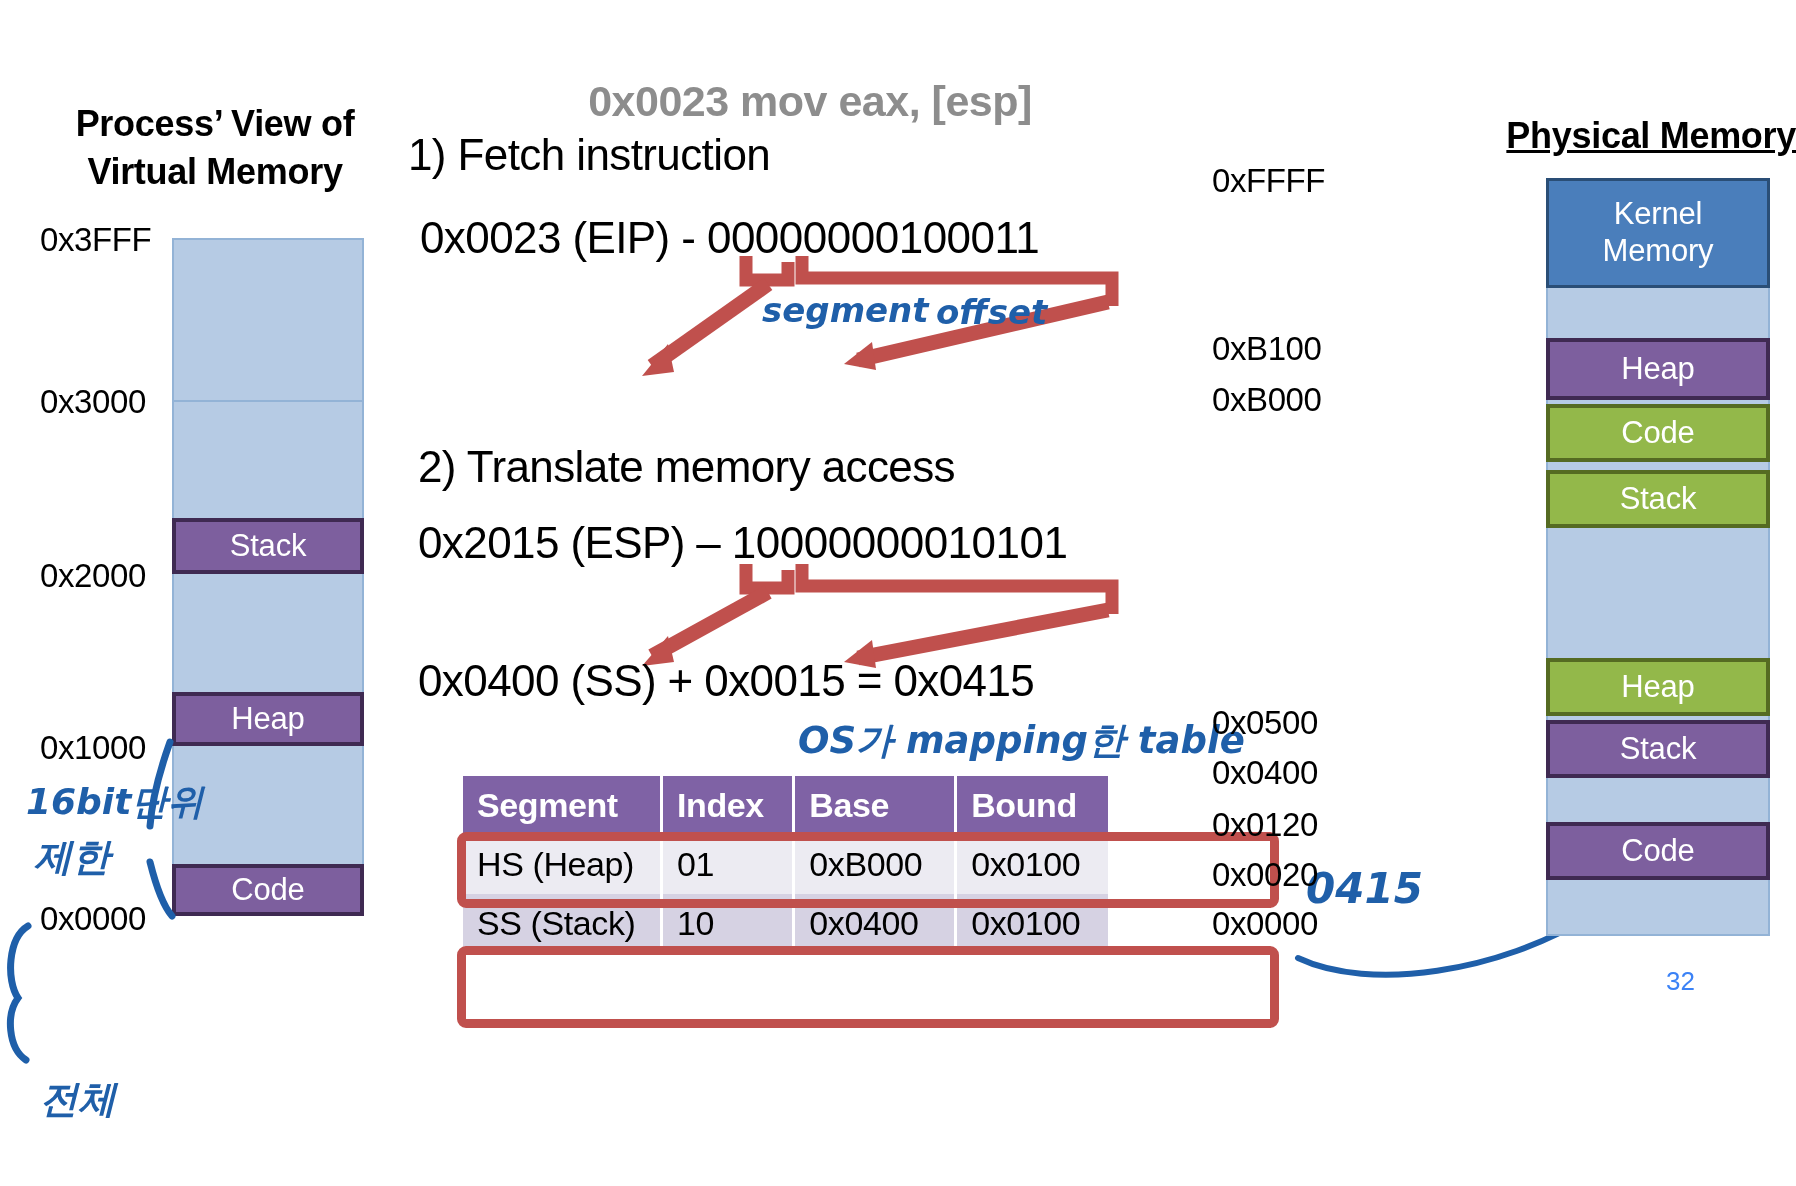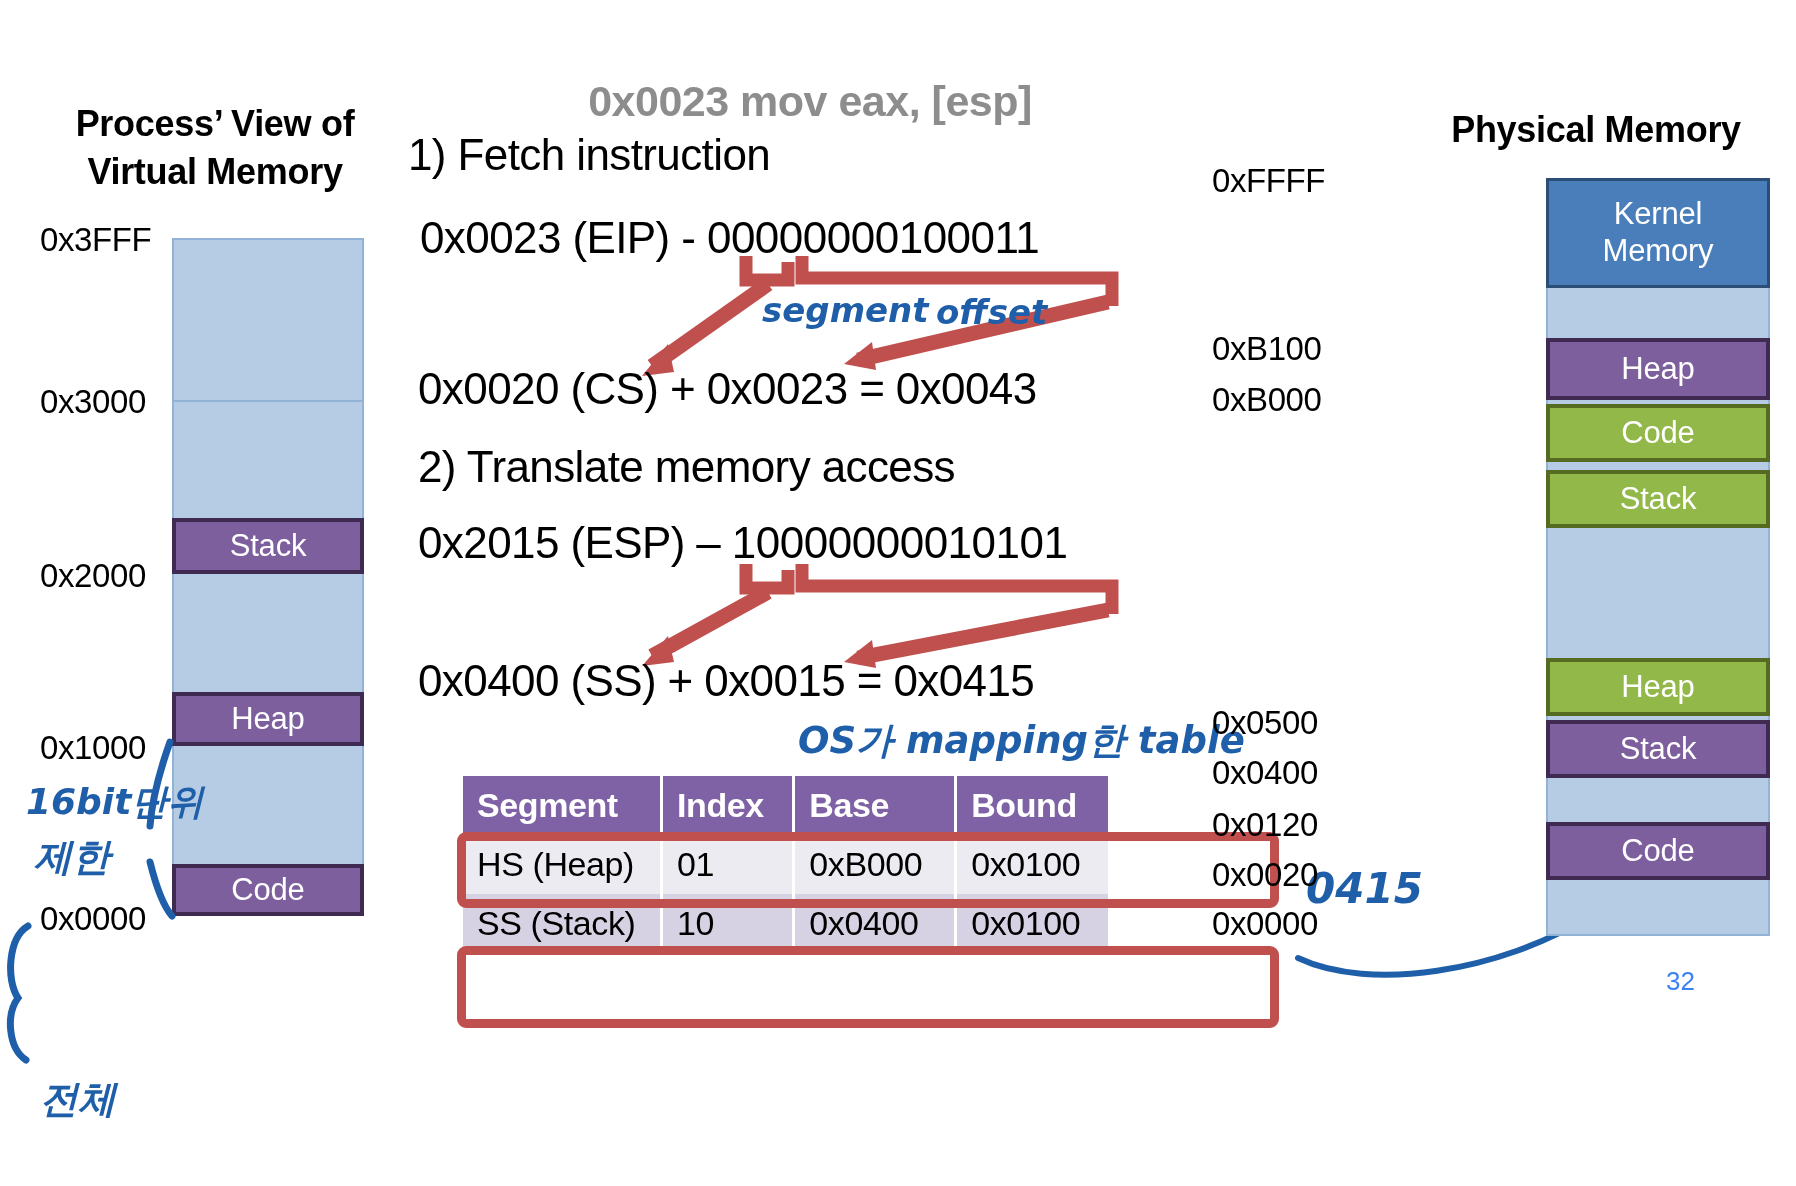--- a/index.html
+++ b/index.html
@@ -139,21 +139,20 @@
     <path d="M6 8 L6 32 L48 32 L48 14" stroke="#c0504d" stroke-width="13" fill="none" stroke-linejoin="miter"></path>
     <path d="M62 8 L62 30 L372 30 L372 58" stroke="#c0504d" stroke-width="13" fill="none" stroke-linejoin="miter"></path>
     <path d="M28 36 L-88 118" stroke="#c0504d" stroke-width="15" fill="none"></path>
     <polygon points="-98,128 -72,96 -66,124" fill="#c0504d"></polygon>
     <path d="M368 54 L118 112" stroke="#c0504d" stroke-width="15" fill="none"></path>
     <polygon points="104,116 132,94 136,122" fill="#c0504d"></polygon>
   </svg>
   <div class="ink" style="left:762px;top:290px;font-size:34px;">segment</div>
   <div class="ink" style="left:936px;top:292px;font-size:34px;">offset</div>
 
-  <div class="abs step" style="left:418px;top:364px;">0x0020 (CS) + 0x0023 = 0x0043</div>
 
   <div class="abs step" style="left:418px;top:442px;">2) Translate memory access</div>
 
   <div class="abs step" style="left:418px;top:518px;">
     <span>0x2015 (ESP) – </span><span class="binary">10000000010101</span>
   </div>
 
   <svg width="420" height="140" style="left:740px;top:556px;">
     <path d="M6 8 L6 32 L48 32 L48 14" stroke="#c0504d" stroke-width="13" fill="none" stroke-linejoin="miter"></path>
     <path d="M62 8 L62 30 L372 30 L372 58" stroke="#c0504d" stroke-width="13" fill="none" stroke-linejoin="miter"></path>
@@ -193,21 +192,21 @@
   </table>
 
   <div class="hl-box" style="left:457px;top:832px;width:822px;height:76px;"></div>
   <div class="hl-box" style="left:457px;top:946px;width:822px;height:82px;"></div>
 
   <div class="ink" style="left:1306px;top:864px;font-size:42px;">0415</div>
   <svg width="330" height="90" style="left:1290px;top:900px;">
     <path d="M8 58 C 80 92, 210 72, 300 16 L 330 6" stroke="#1f5fa9" stroke-width="6" fill="none" stroke-linecap="round"></path>
   </svg>
 
-  <div class="abs col-title" style="left:1396px;top:110px;width:400px;text-align:center;">Physical Memory</div>
+  <div class="abs col-title" style="left:1396px;top:116px;width:400px;text-align:right;text-decoration:underline;">Physical Memory</div>
 
   <div class="pm-col" style="left:1546px;top:178px;width:224px;height:758px;"></div>
 
   <div class="seg-box seg-blue" style="left:1546px;top:178px;width:224px;height:110px;flex-direction:column;line-height:1.18;">
     <span style="text-align:center;width:130px;">Kernel Memory</span>
   </div>
   <div class="seg-box seg-purple" style="left:1546px;top:338px;width:224px;height:62px;">
     <span>Heap</span>
   </div>
   <div class="seg-box seg-green" style="left:1546px;top:404px;width:224px;height:58px;">

